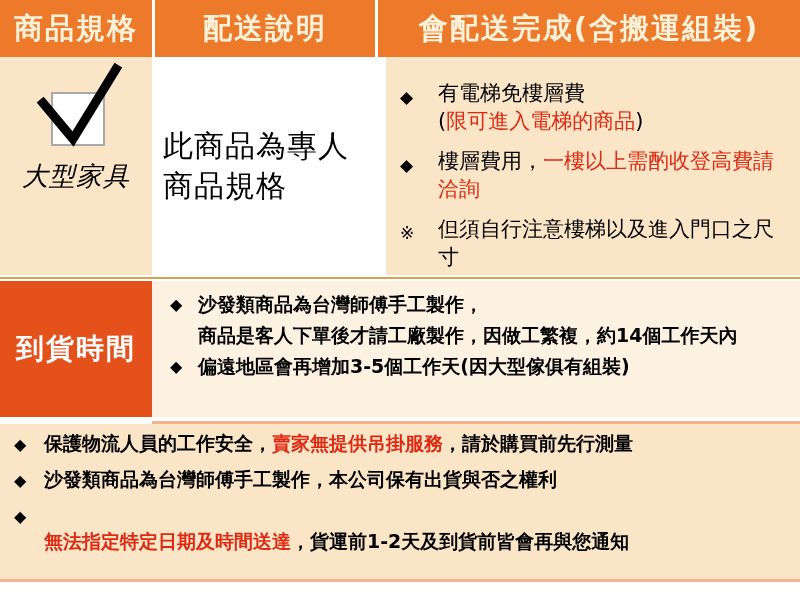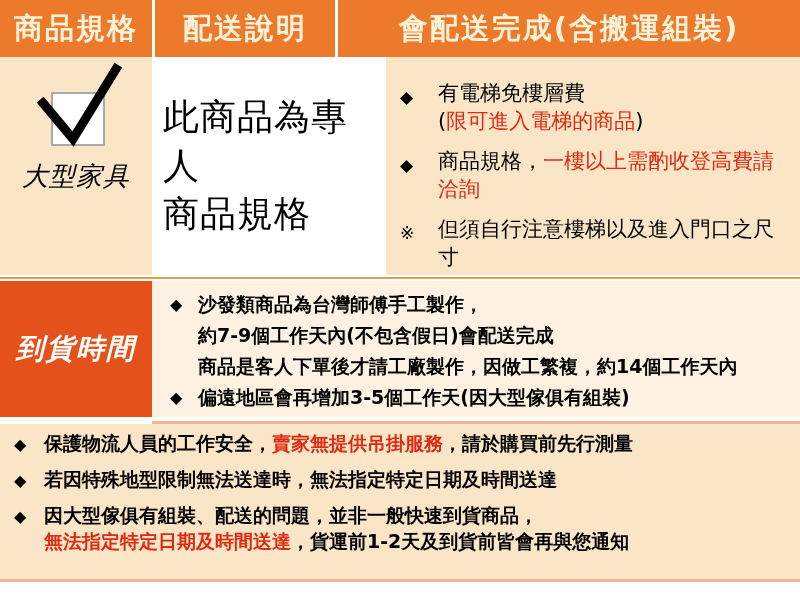--- a/index.html
+++ b/index.html
@@ -9,52 +9,52 @@
     font-family:"DejaVu Sans","Liberation Sans",sans-serif; color:#000;
   }
   
   .header-row { display:flex; height:57px; }
   .colgap { width:3px; background:#fff; flex-shrink:0; }
   .hcell {
     background:#ED7A2B; color:#FCF2DA; font-size:29px; font-weight:bold;
     display:flex; align-items:center; justify-content:center; letter-spacing:2px;
   }
   .w1 { width:152px; flex-shrink:0; }
-  .w2 { width:180px; flex-shrink:0;text-align:center; }
+  .w2 { width:220px; flex-shrink:0;text-align:center; }
   .w3 { flex:1; }
   
   .row2 { display:flex; height:218px; }
   .r2c1 {
     width:152px; flex-shrink:0; background:#FBE5C7;
     display:flex; flex-direction:column; align-items:center; font-style:italic;
   }
   .ptype { font-size:26px; color:#000; margin-top:2px; letter-spacing:1px; }
   .r2c2 { width:228px; flex-shrink:0; background:#fff; display:flex; align-items:center; }
-  .dtext { font-size:36px; line-height:1.35; padding-left:8px; letter-spacing:1px; }
+  .dtext { font-size:30px; line-height:1.35; padding-left:8px; letter-spacing:1px; }
   .r2c3 { flex:1; background:#FBE5C7; padding:22px 8px 0 14px; }
   .ffitem { display:flex; font-size:21px; line-height:28px; margin-bottom:12px; }
   .ffmarker { width:38px; flex-shrink:0; font-size:17px; padding-top:4px; }
   .fftext { flex:1; }
   .red { color:#DE2A12; }
   
   .sep1 { height:6px;
     background:linear-gradient(to bottom,#fff 0,#fff 2px,#D9A24E 2px,#D9A24E 4px,#fff 4px,#fff 6px); }
   .sep2 { height:7px; }
   .sep2 .s2top { height:4px; background:#fff; }
   .sep2 .s2bot { height:3px; display:flex; }
   .sep2 .s2bot .left { width:152px; background:#fff; }
   .sep2 .s2bot .right { flex:1; background:#F5B48F; }
   .bottomstrip { height:13px; background:#fff; }
   
   .secrow { display:flex; }
   .row3 { height:136px; }
   .row4 { height:158px; }
   .seclabel {
     width:152px; flex-shrink:0; color:#fff; font-size:28px; font-weight:bold;
-    display:flex; align-items:center; justify-content:center; letter-spacing:2px;font-style:italic;
+    display:flex; align-items:center; justify-content:center; letter-spacing:2px;
   }
   .lbl-red { background:#E4511B; }
   .lbl-orange { background:#ED7B2D; }
   .r3content {
     flex:1; background:#FDF2E1; padding:8px 6px 0 18px;
     font-size:19px; font-weight:bold; line-height:31px;
   }
   .aline { display:flex; }
   .amarker { width:28px; flex-shrink:0; font-size:16px; }
   .aindent { padding-left:28px; }
@@ -102,40 +102,39 @@
       <div class="ffitem">
         <span class="ffmarker">◆</span>
         <span class="fftext">
           <span>有電梯免樓層費</span><br>
           <span>(</span><span class="red">限可進入電梯的商品</span><span>)</span>
         </span>
       </div>
       <div class="ffitem">
         <span class="ffmarker">◆</span>
         <span class="fftext">
-          <span>商品規格，</span><span class="red">一樓以上需酌收登高費請洽詢</span>
+          <span>樓層費用，</span><span class="red">一樓以上需酌收登高費請洽詢</span>
         </span>
       </div>
       <div class="ffitem">
         <span class="ffmarker">※</span>
         <span class="fftext">但須自行注意樓梯以及進入門口之尺寸</span>
       </div>
     </div>
   </div>
 
   <div class="sep1"></div>
 
   <div class="secrow row3">
     <div class="seclabel lbl-red">到貨時間</div>
     <div class="r3content">
       <div class="aline">
         <span class="amarker">◆</span>
         <span>沙發類商品為台灣師傅手工製作，</span>
       </div>
-      <div class="aindent">約7-9個工作天內(不包含假日)會配送完成</div>
       <div class="aindent">商品是客人下單後才請工廠製作，因做工繁複，約14個工作天內</div>
       <div class="aline">
         <span class="amarker">◆</span>
         <span>偏遠地區會再增加3-5個工作天(因大型傢俱有組裝)</span>
       </div>
     </div>
   </div>
 
   <div class="sep2">
     <div class="s2top"></div>
@@ -148,26 +147,26 @@
   <div class="secrow row4">
     <div class="r4content">
       <div class="svitem">
         <span class="svmarker">◆</span>
         <span class="svtext">
           <span>保護物流人員的工作安全，</span><span class="red">賣家無提供吊掛服務</span><span>，請於購買前先行測量</span><br>
         </span>
       </div>
       <div class="svitem">
         <span class="svmarker">◆</span>
-        <span class="svtext">若因特殊地型限制無法送達時，無法指定特定日期及時間送達</span>
+        <span class="svtext">沙發類商品為台灣師傅手工製作，本公司保有出貨與否之權利</span>
       </div>
       <div class="svitem">
         <span class="svmarker">◆</span>
         <span class="svtext">
-          <span>因大型傢俱有組裝、配送的問題，並非一般快速到貨商品，</span><br>
+          <br>
           <span class="red">無法指定特定日期及時間送達</span><span>，貨運前1-2天及到貨前皆會再與您通知</span>
         </span>
       </div>
     </div>
   </div>
 
   <div class="bottomstrip"></div>
 
 </div>
 

